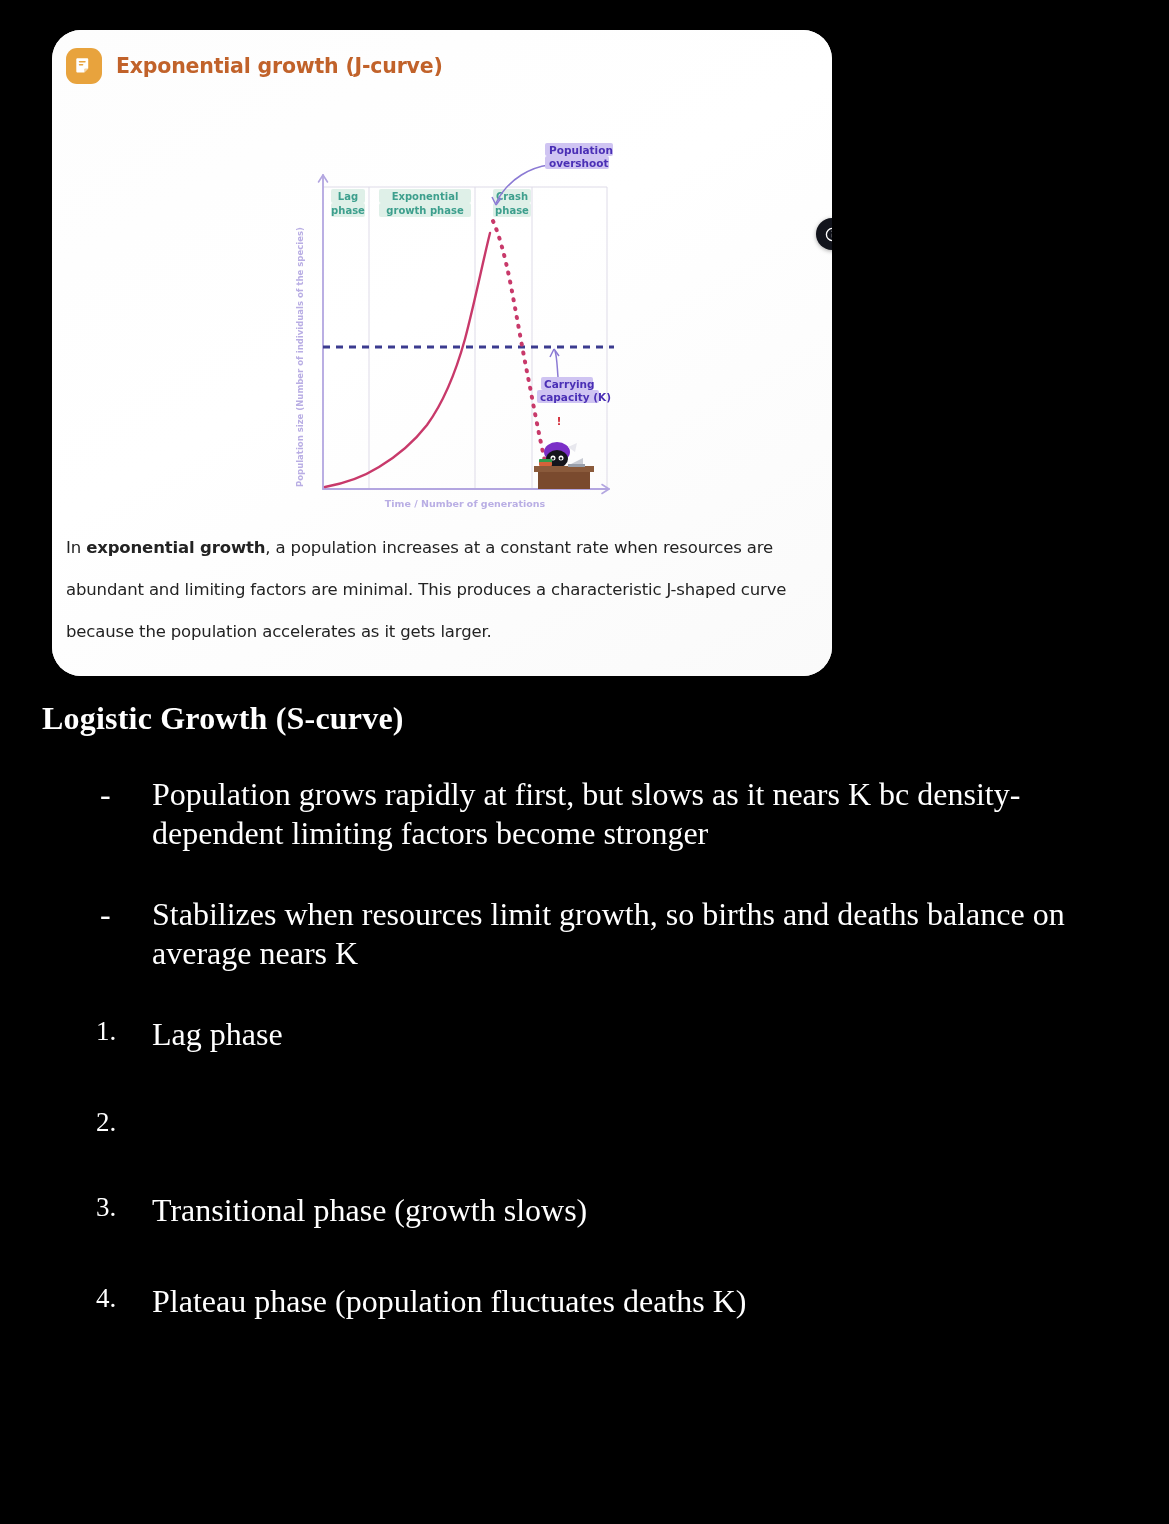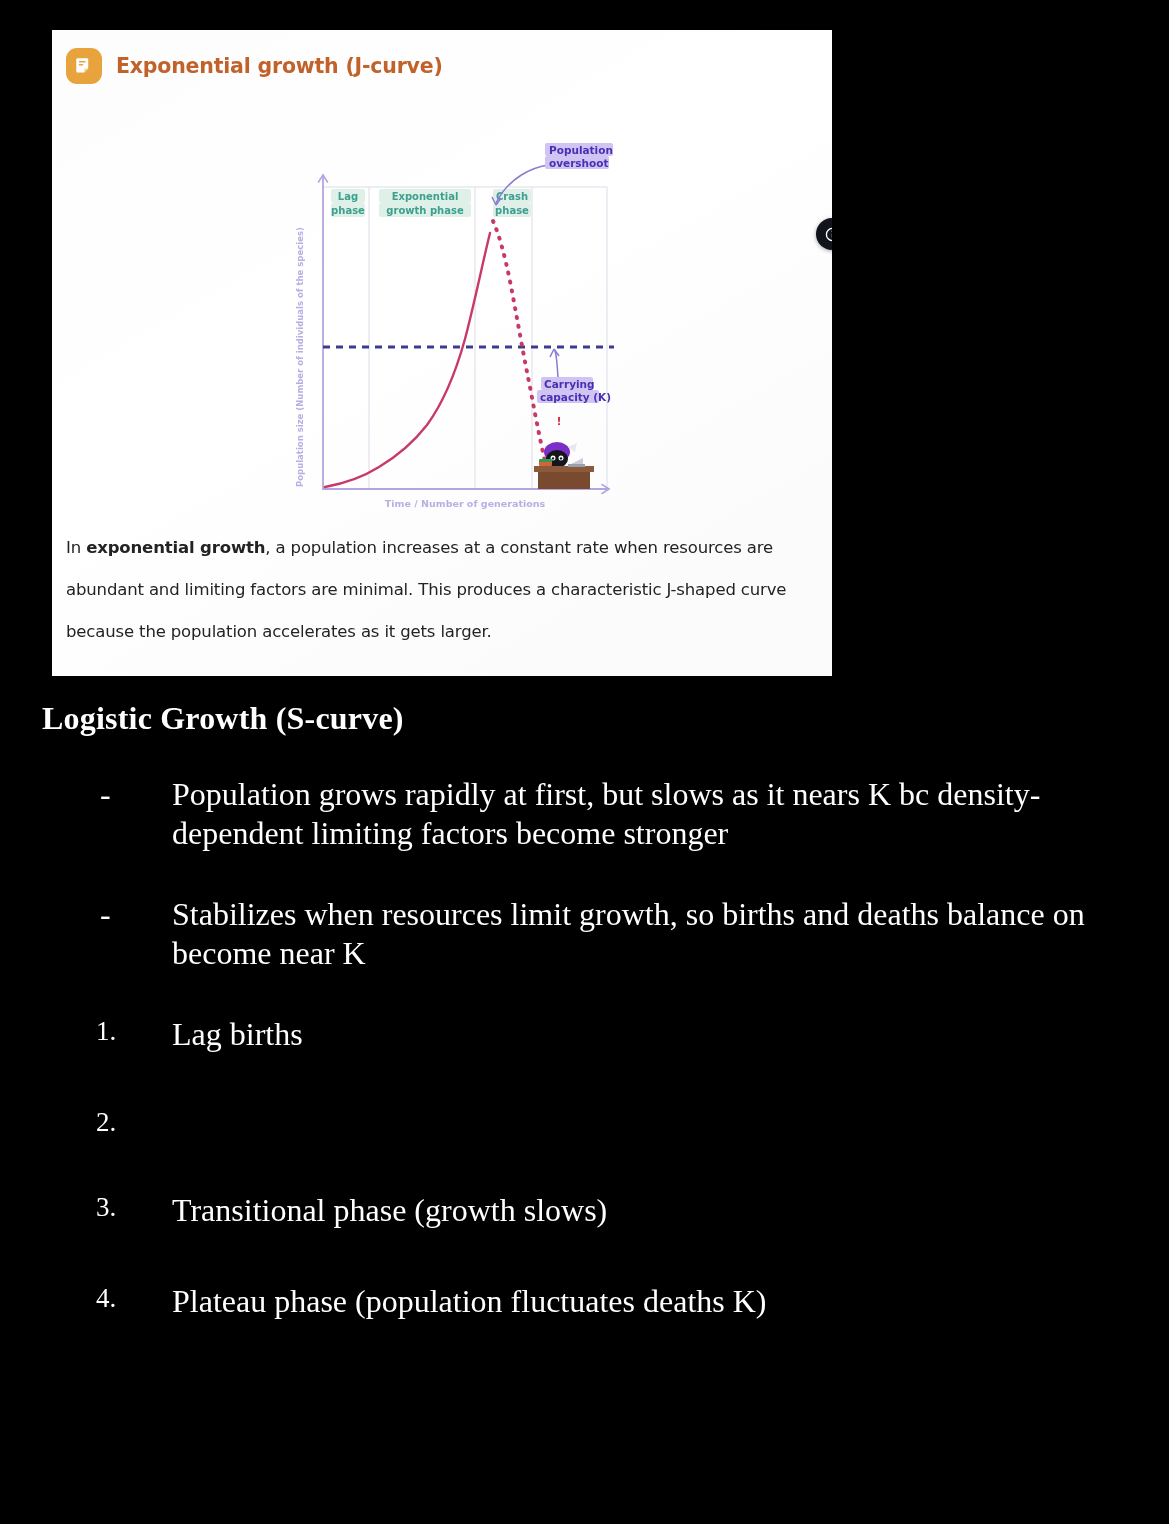--- a/index.html
+++ b/index.html
@@ -11,20 +11,21 @@
     position:relative;
   }
 
   
   #card{
     position:absolute;
     left:52px;top:30px;
     width:780px;height:646px;
     background:#ffffff;
     overflow:hidden;
+    border-radius:29px;
   }
   #card-inner{
     position:absolute;inset:0;
     background:linear-gradient(150deg,#fdfdfd 0%,#ffffff 45%,#fafafa 100%);
   }
 
   
   #card-header{
     position:absolute;left:14px;top:14px;
     display:flex;align-items:center;gap:14px;
@@ -92,21 +93,21 @@
     margin:0 0 42px 0;
     padding-left:100px;
     font-size:32px;
     line-height:1.22;
     font-family:"Liberation Serif", serif;
   }
   li.item .marker{
     flex:none;width:52px;
     text-align:left;
   }
-  li.item .text{flex:1;max-width:985px;margin-left:20px;}
+  li.item .text{flex:1;max-width:985px;}
   li.num{margin-bottom:52px;padding-left:96px;}
   li.num .marker{width:56px;font-size:27px;}
 </style>
 </head>
 <body>
 
 <div id="card">
   <div id="card-inner">
 
     <div id="card-header">
@@ -227,28 +228,28 @@
 
   <h2 id="notes-heading">Logistic Growth (S-curve)</h2>
 
   <ul class="dashlist">
     <li class="item">
       <span class="marker">-</span>
       <span class="text">Population grows rapidly at first, but slows as it nears K bc density-dependent limiting factors become stronger</span>
     </li>
     <li class="item">
       <span class="marker">-</span>
-      <span class="text">Stabilizes when resources limit growth, so births and deaths balance on become near K</span>
+      <span class="text">Stabilizes when resources limit growth, so births and deaths balance on average nears K</span>
     </li>
   </ul>
 
   <ol class="numlist">
     <li class="item num">
       <span class="marker">1.</span>
-      <span class="text">Lag births</span>
+      <span class="text">Lag phase</span>
     </li>
     <li class="item num">
       <span class="marker">2.</span>
     </li>
     <li class="item num">
       <span class="marker">3.</span>
       <span class="text">Transitional phase (growth slows)</span>
     </li>
     <li class="item num">
       <span class="marker">4.</span>

